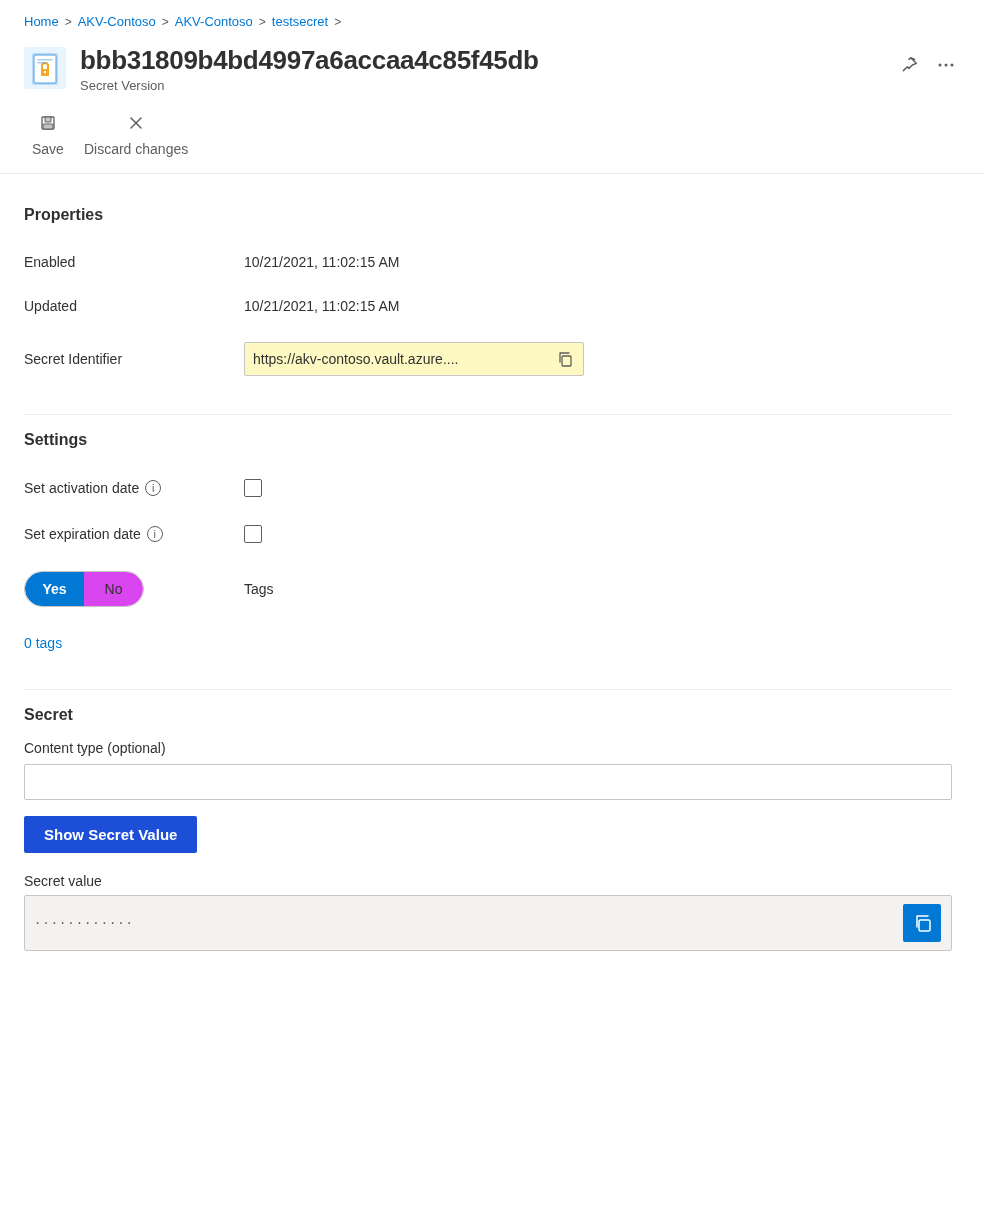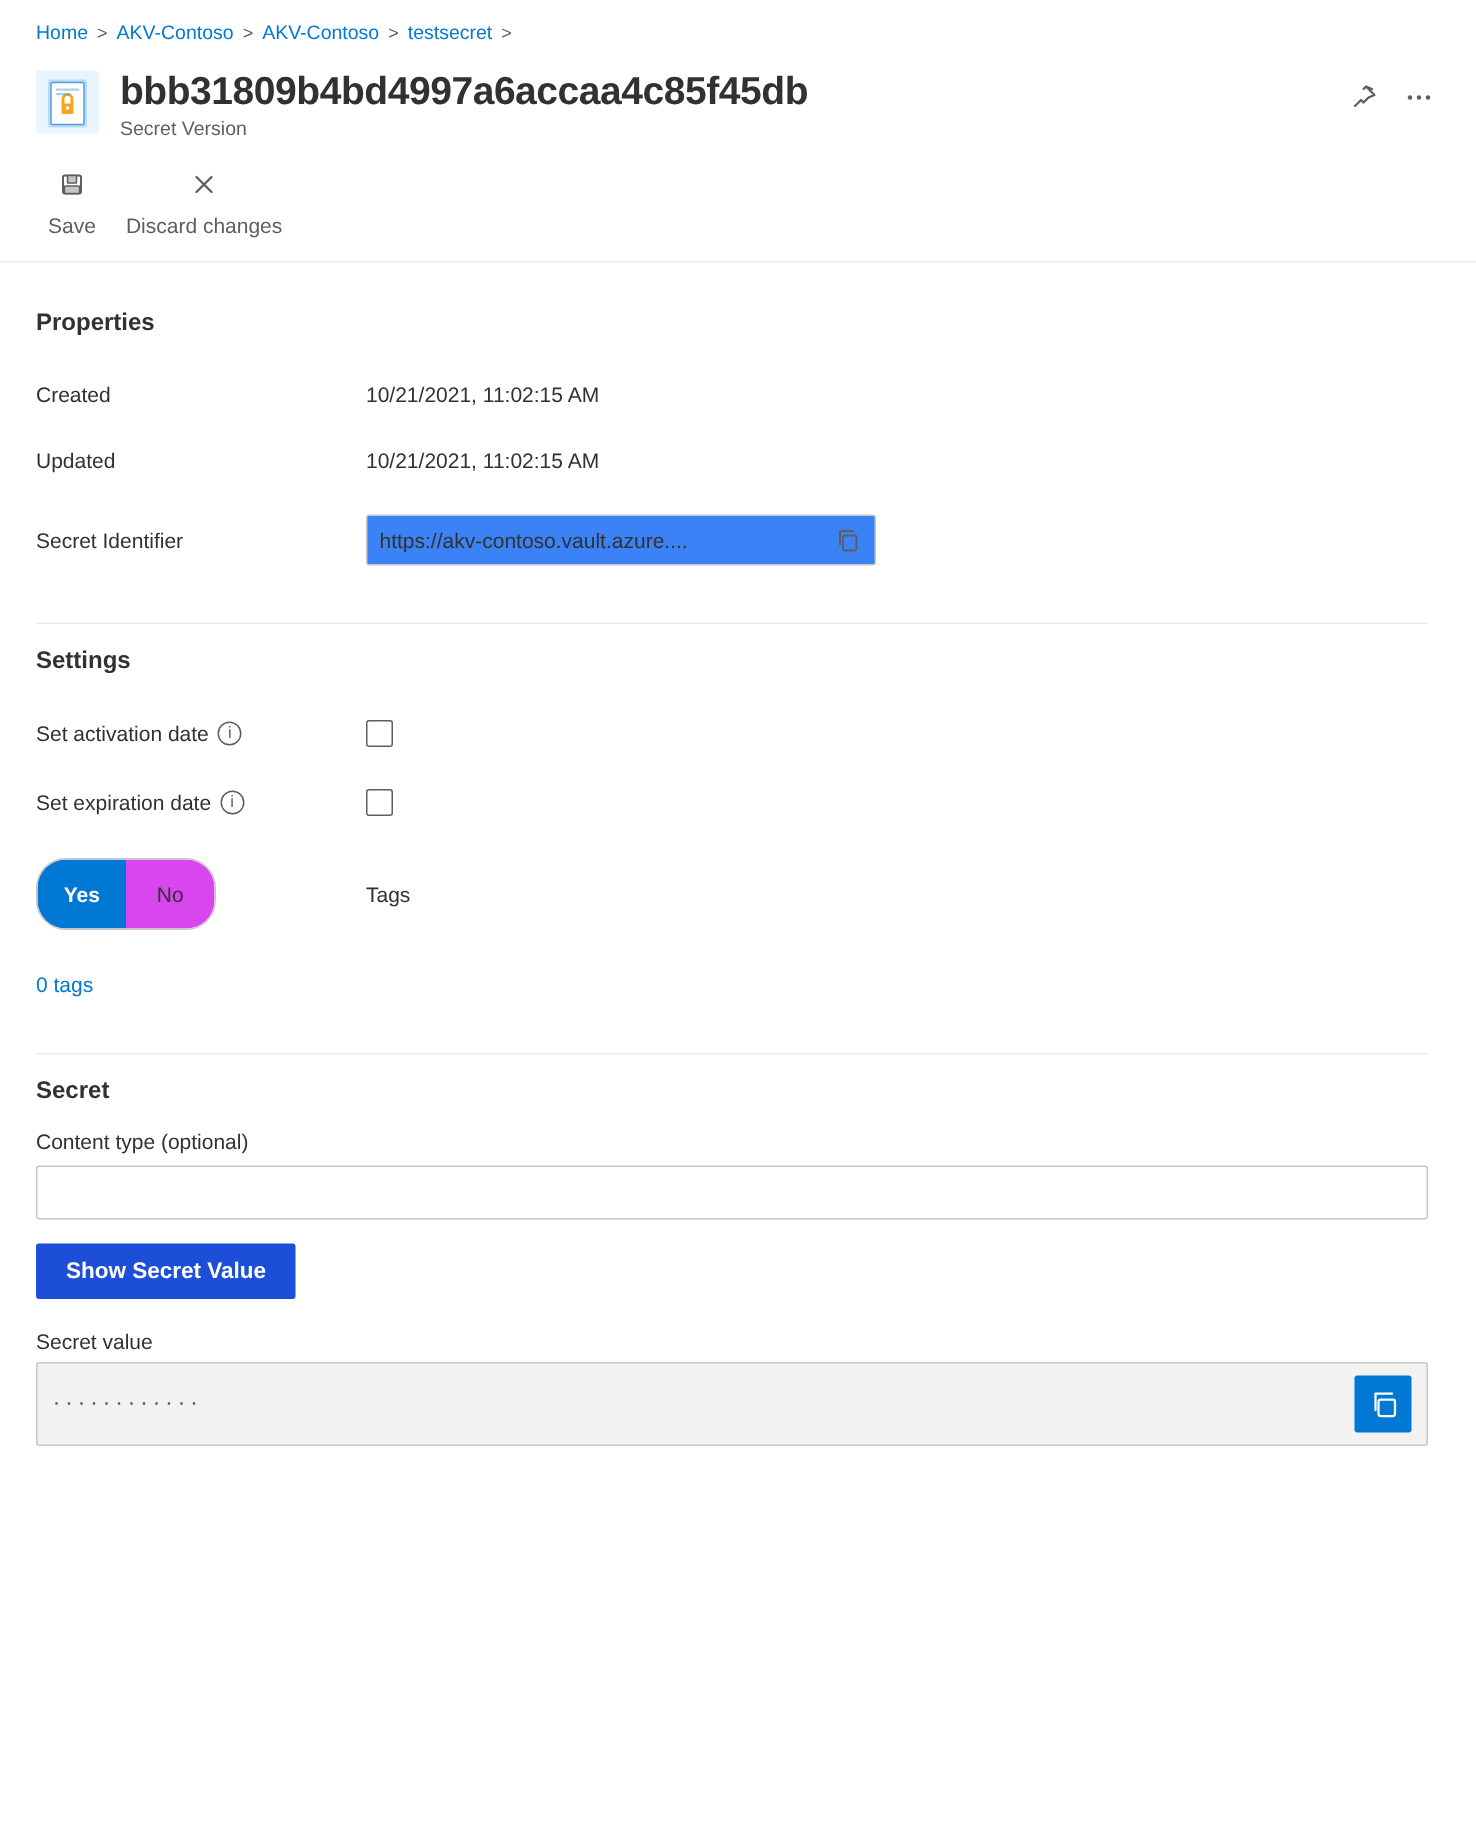--- a/index.html
+++ b/index.html
@@ -137,21 +137,21 @@
       align-items: center;
     }
 
     
     .identifier-box {
       display: flex;
       align-items: center;
       border: 1px solid #c8c6c4;
       border-radius: 2px;
       padding: 6px 8px;
-      background: #3b82f6;
+      background: #fef9c3;
       min-width: 340px;
       max-width: 420px;
       gap: 8px;
     }
     .identifier-text {
       flex: 1;
       font-size: 14px;
       color: #323130;
       white-space: nowrap;
       overflow: hidden;
@@ -197,21 +197,21 @@
     }
 
     
     .toggle-wrapper {
       display: flex;
       align-items: center;
       border: 1px solid #c8c6c4;
       border-radius: 20px;
       overflow: hidden;
       width: 120px;
-      height: 48px;
+      height: 36px;
     }
     .toggle-yes {
       flex: 1;
       background: #0078d4;
       color: #fff;
       font-size: 14px;
       font-weight: 600;
       border: none;
       cursor: pointer;
       height: 100%;
@@ -399,21 +399,21 @@
   </button>
 </div>
 
 <div class="content">
 
   
   <div class="section-heading">Properties</div>
 
   <div class="props-grid">
 
-    <div class="prop-label">Created</div>
+    <div class="prop-label">Enabled</div>
     <div class="prop-value">10/21/2021, 11:02:15 AM</div>
 
     <div class="prop-label">Updated</div>
     <div class="prop-value">10/21/2021, 11:02:15 AM</div>
 
     <div class="prop-label">Secret Identifier</div>
     <div class="prop-value">
       <div class="identifier-box">
         <span class="identifier-text">https://akv-contoso.vault.azure....</span>
         <button class="copy-icon-btn" title="Copy">

